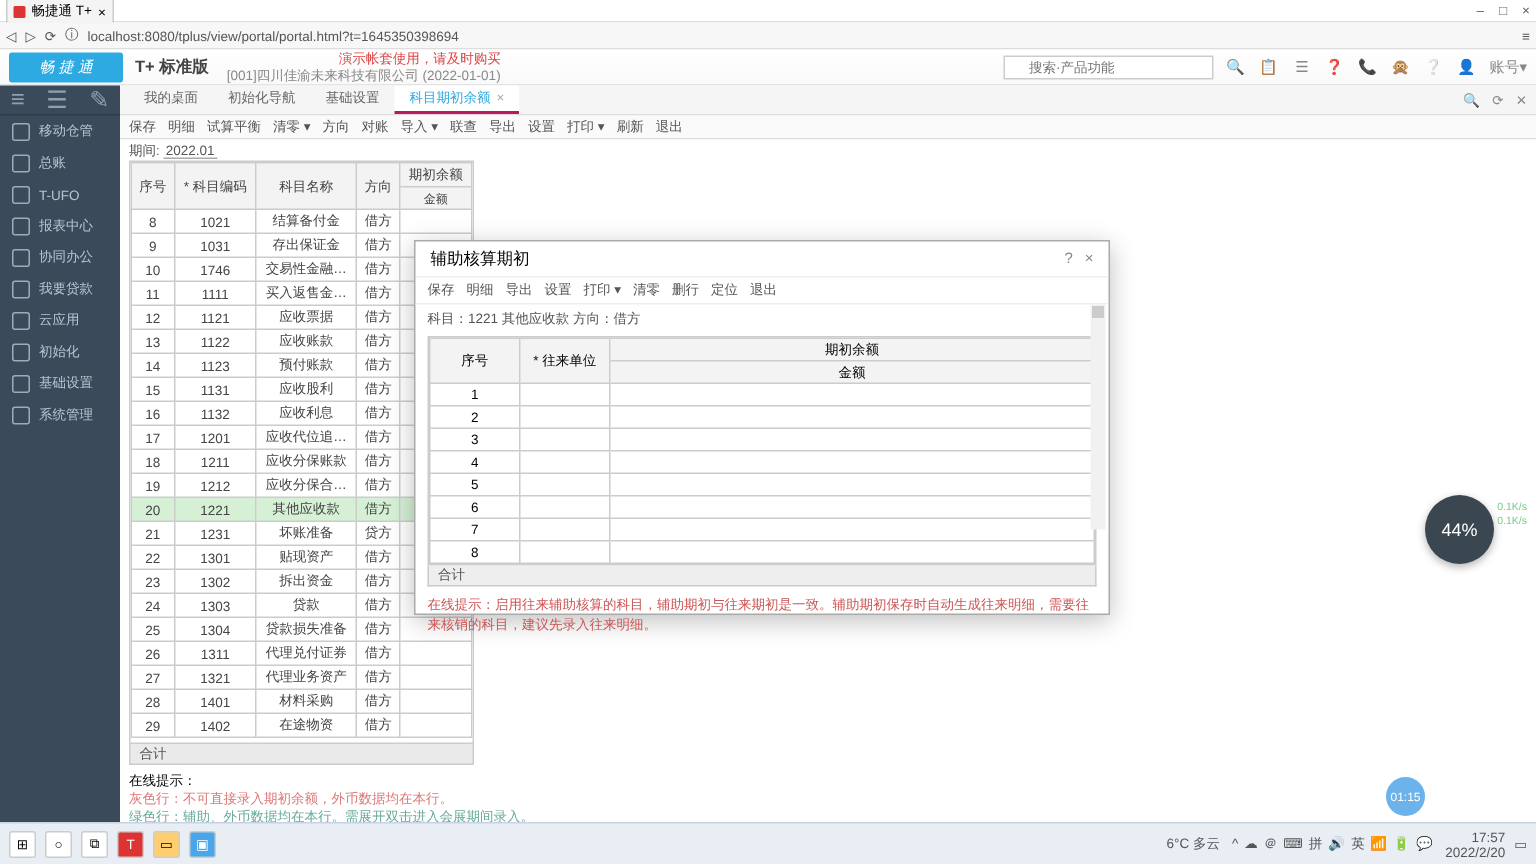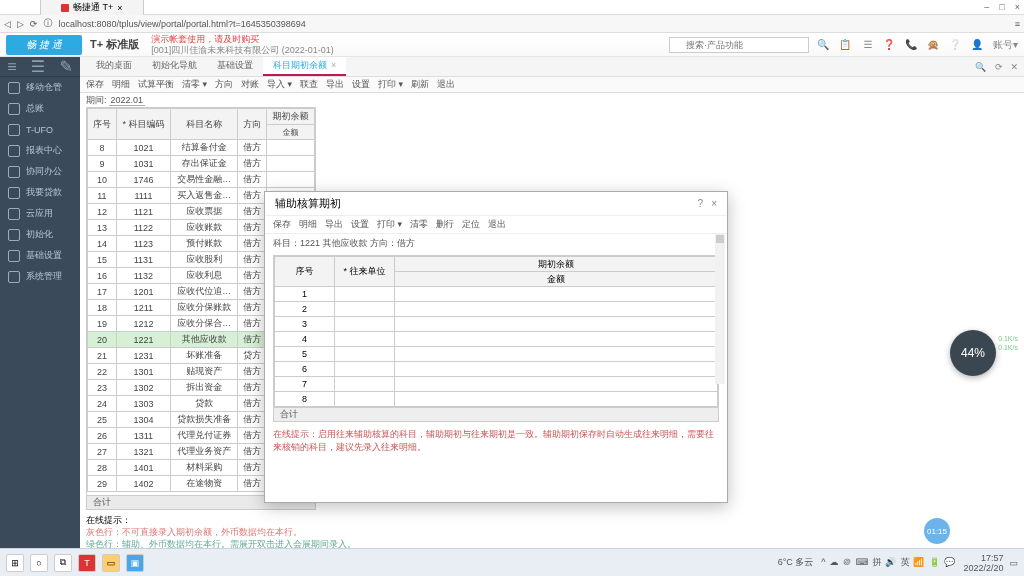--- a/index.html
+++ b/index.html
@@ -1,25 +1,25 @@
 <!DOCTYPE html>
 <html><head>
 <meta charset="utf-8">
 <style>
 * { margin: 0; padding: 0; box-sizing: border-box; font-family: "Microsoft YaHei", Arial, sans-serif; }
 body { width: 1024px; height: 576px; overflow: hidden; background: #fff; position: relative; }
 .titlebar { height: 15px; background: #fff; border-bottom: 1px solid #ddd; display: flex; align-items: center; font-size: 9px; padding: 0 4px; }
-.tab-browser { display: inline-flex; align-items: center; gap: 4px; padding: 1px 20px; background: #f4f4f4; border: 1px solid #ccc; border-bottom: none; margin-left: 36px; }
+.tab-browser { display: inline-flex; align-items: center; gap: 4px; padding: 1px 4px; background: #f4f4f4; border: 1px solid #ccc; border-bottom: none; }
 .tab-browser .favicon { width: 8px; height: 8px; background: #d33; border-radius: 1px; }
 .win-controls { margin-left: auto; display: flex; gap: 10px; color: #666; }
 .addrbar { height: 18px; background: #f7f7f7; border-bottom: 1px solid #ddd; display: flex; align-items: center; font-size: 9px; padding: 0 4px; gap: 6px; color: #555; }
 .header { height: 24px; background: linear-gradient(#fff,#f9f9f9); display: flex; align-items: center; padding: 0 6px; border-bottom: 1px solid #e4e4e4; }
 .logo-box { width: 76px; height: 20px; background: #2daae1; color: #fff; font-size: 10px; display: flex; align-items: center; justify-content: center; border-radius: 2px; font-style: italic; }
 .prod { margin-left: 8px; font-size: 11px; font-weight: bold; color: #444; }
-.subinfo { margin-left: 12px; font-size: 9px; line-height: 11px; }
+.subinfo { margin-left: 12px; font-size: 9px; line-height: 11px; text-align: right; }
 .subinfo .warn { color: #d44; }
 .subinfo .gray { color: #888; }
 .searchbox { margin-left: auto; display: flex; align-items: center; gap: 8px; }
 .searchbox input { width: 140px; height: 16px; font-size: 9px; border: 1px solid #ccc; padding: 0 16px; }
 .hicon { width: 14px; height: 14px; display: flex; align-items: center; justify-content: center; color: #888; font-size: 10px; }
 .sidebar { position: absolute; left: 0; top: 57px; width: 80px; bottom: 28px; background: #3b4a5a; color: #b8c4d0; }
 .sidebar-item { height: 21px; display: flex; align-items: center; font-size: 9px; padding-left: 8px; gap: 6px; cursor: pointer; }
 .sidebar-top { height: 20px; display: flex; align-items: center; justify-content: space-around; color: #8fa0b0; border-bottom: 1px solid #2f3d4c; }
 .si-icon { width: 12px; height: 12px; border: 1px solid currentColor; border-radius: 2px; opacity: 0.8; }
 .tabs-row { position: absolute; left: 80px; top: 57px; right: 0; height: 20px; background: #f5f5f5; border-bottom: 1px solid #ddd; display: flex; align-items: center; font-size: 9px; padding: 0 6px; gap: 4px; }
@@ -36,21 +36,21 @@
 .grid th.sub { font-size: 8px; }
 .grid tr.hl td { background: #d5f0d5; }
 .sumrow { position: absolute; left: 86px; bottom: 66px; width: 230px; height: 14px; background: #eaeaea; border: 1px solid #ccc; border-top: none; font-size: 9px; display: flex; align-items: center; padding-left: 6px; color: #555; }
 .footer-tips { position: absolute; left: 86px; right: 6px; bottom: 28px; height: 36px; font-size: 9px; line-height: 12px; padding: 2px 0; }
 .footer-tips .orange { color: #d77; }
 .footer-tips .green { color: #6a9; }
 .footer-tips .red { color: #c55; }
 .taskbar { position: absolute; left: 0; right: 0; bottom: 0; height: 28px; background: #e8eef4; border-top: 1px solid #c7d4e0; display: flex; align-items: center; padding: 0 6px; font-size: 9px; gap: 6px; }
 .tb-icon { width: 18px; height: 18px; background: #fff; border: 1px solid #ccc; border-radius: 2px; display: flex; align-items: center; justify-content: center; font-size: 9px; }
 .tb-right { margin-left: auto; display: flex; align-items: center; gap: 6px; color: #555; }
-.modal-mask { position: absolute; left: 264px; top: 160px; width: 464px; height: 312px; background: #fff; border: 1px solid #aaa; box-shadow: 0 4px 16px rgba(0,0,0,0.25); z-index: 50; margin-top: 31px; }
+.modal-mask { position: absolute; left: 276px; top: 160px; width: 464px; height: 250px; background: #fff; border: 1px solid #aaa; box-shadow: 0 4px 16px rgba(0,0,0,0.25); z-index: 50; }
 .modal-title { height: 24px; display: flex; align-items: center; font-size: 11px; padding: 0 10px; border-bottom: 1px solid #eee; }
 .modal-title .mx { margin-left: auto; display: flex; gap: 8px; color: #888; font-size: 10px; }
 .modal-toolbar { height: 18px; display: flex; align-items: center; font-size: 9px; color: #555; padding: 0 8px; gap: 8px; border-bottom: 1px solid #eee; }
 .modal-info { font-size: 9px; color: #555; padding: 3px 8px; }
 .modal-grid { margin: 2px 8px 0 8px; border: 1px solid #ccc; }
 .modal-grid table { width: 100%; border-collapse: collapse; font-size: 9px; }
 .modal-grid th, .modal-grid td { border: 1px solid #ccc; height: 15px; text-align: center; background: #fff; font-weight: normal; }
 .modal-grid th { background: #f3f3f3; }
 .modal-sum { margin: 0 8px; border: 1px solid #ccc; border-top: none; height: 14px; font-size: 9px; display: flex; align-items: center; padding-left: 6px; color: #555; background: #eee; }
 .modal-tip { font-size: 9px; color: #c55; padding: 6px 8px; }

